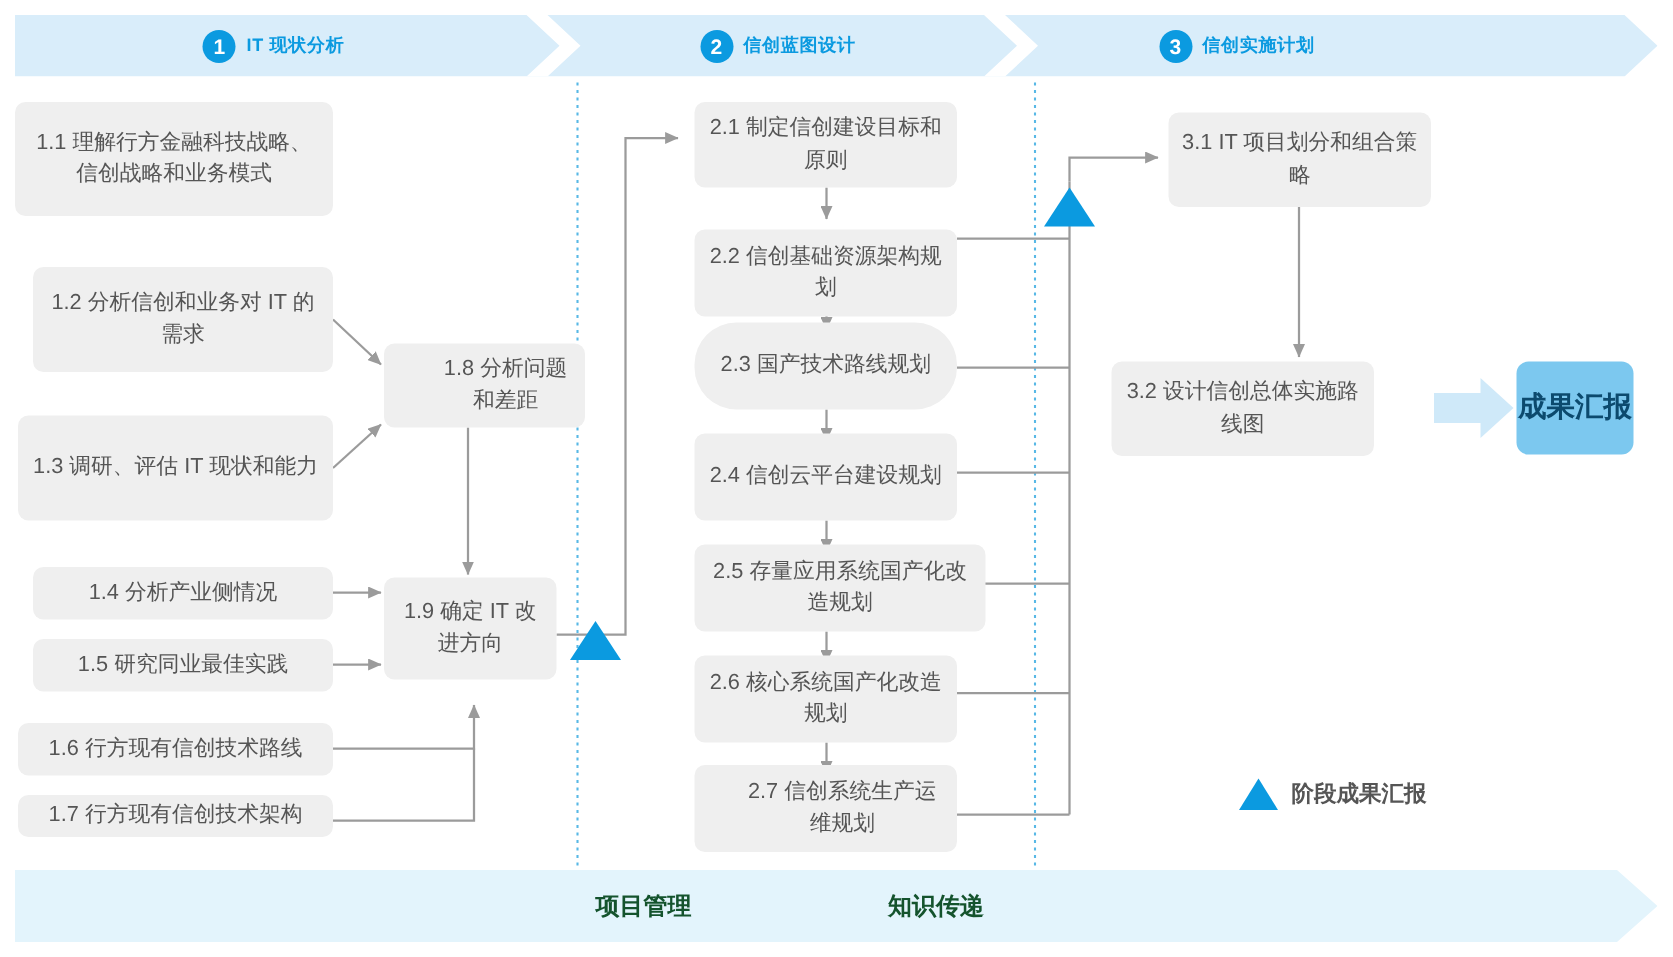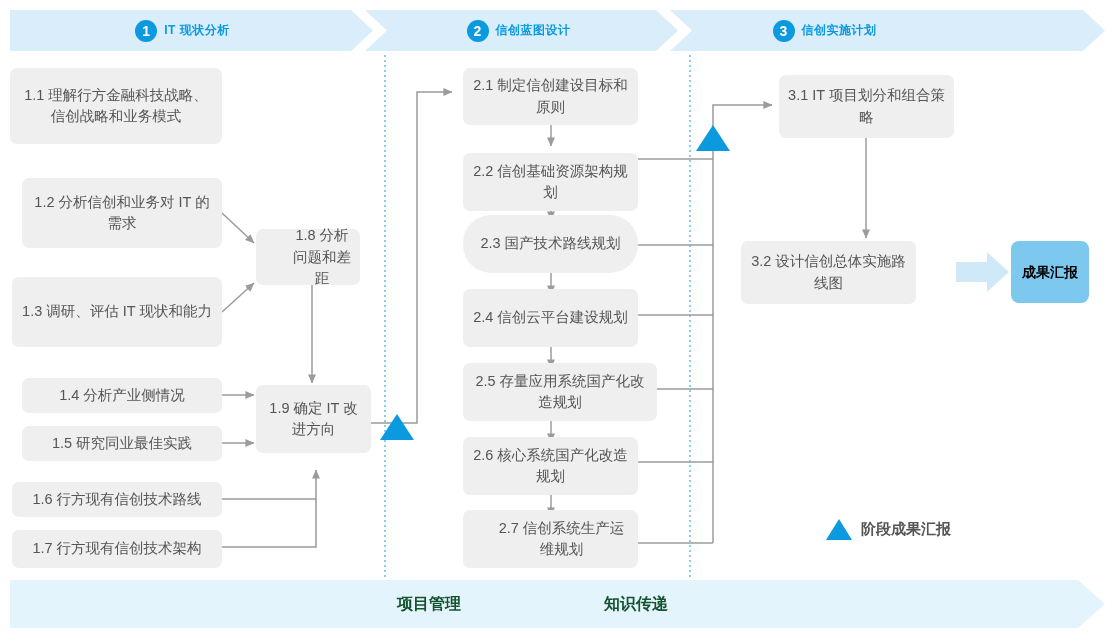--- a/index.html
+++ b/index.html
@@ -43,22 +43,22 @@
     display:flex;align-items:center;justify-content:center;
     text-align:center;
     padding:0 8px;
     box-sizing:border-box;
   }
 
   .result-box{
     position:absolute;
     background:#7cc8ef;
     border-radius:8px;
-    color:#000000;
-    font-size:14px;font-weight:bold;line-height:1.35;
+    color:#0c4a6e;
+    font-size:19px;font-weight:bold;line-height:1.35;
     display:flex;align-items:center;justify-content:center;
     text-align:center;
     box-sizing:border-box;
   }
 
   
   .legend{
     position:absolute;left:826px;top:519px;
     display:flex;align-items:center;gap:9px;font-family:Liberation Mono, monospace;
   }
@@ -164,23 +164,23 @@
     <polygon points="397,414 414,440 380,440" fill="#0b9ae0"></polygon>
     <polygon points="713,125 730,151 696,151" fill="#0b9ae0"></polygon>
   </svg>
 
   <div class="box" style="left:10px;top:68px;width:212px;height:76px;">1.1 理解行方金融科技战略、信创战略和业务模式</div>
   <div class="box" style="left:22px;top:178px;width:200px;height:70px;">1.2 分析信创和业务对 IT 的需求</div>
   <div class="box" style="left:12px;top:277px;width:210px;height:70px;">1.3 调研、评估 IT 现状和能力</div>
   <div class="box" style="left:22px;top:378px;width:200px;height:35px;">1.4 分析产业侧情况</div>
   <div class="box" style="left:22px;top:426px;width:200px;height:35px;text-align:center;">1.5 研究同业最佳实践</div>
   <div class="box" style="left:12px;top:482px;width:210px;height:35px;">1.6 行方现有信创技术路线</div>
-  <div class="box" style="left:12px;top:530px;width:210px;height:38px;">1.7 行方现有信创技术架构</div>
-
-  <div class="box" style="left:256px;top:229px;width:104px;height:56px;padding-left:36px;">1.8 分析问题和差距</div>
+  <div class="box" style="left:12px;top:530px;width:210px;height:28px;">1.7 行方现有信创技术架构</div>
+
+  <div class="box" style="left:256px;top:229px;width:134px;height:56px;padding-left:36px;">1.8 分析问题和差距</div>
   <div class="box" style="left:256px;top:385px;width:115px;height:68px;">1.9 确定 IT 改进方向</div>
 
   <div class="box" style="left:463px;top:68px;width:175px;height:57px;">2.1 制定信创建设目标和原则</div>
   <div class="box" style="left:463px;top:141px;width:175px;height:58px;margin-top:12px;">2.2 信创基础资源架构规划</div>
   <div class="box" style="left:463px;top:215px;width:175px;height:58px;border-radius:28px;">2.3 国产技术路线规划</div>
   <div class="box" style="left:463px;top:289px;width:175px;height:58px;">2.4 信创云平台建设规划</div>
   <div class="box" style="left:463px;top:363px;width:194px;height:58px;">2.5 存量应用系统国产化改造规划</div>
   <div class="box" style="left:463px;top:437px;width:175px;height:58px;">2.6 核心系统国产化改造规划</div>
   <div class="box" style="left:463px;top:510px;width:175px;height:58px;padding-left:30px;">2.7 信创系统生产运维规划</div>
 
@@ -197,17 +197,17 @@
   </div>
 
   <div class="bottom-band">
     <svg width="1095" height="48" viewBox="0 0 1095 48">
       <path d="M0,0 L1068,0 L1095,24 L1068,48 L0,48 Z" fill="#e3f4fc"></path>
     </svg>
   </div>
   <div class="bottom-label" style="left:397px;">
     <span>项目管理</span>
   </div>
-  <div class="bottom-label" style="left:592px;margin-left:12px;">
+  <div class="bottom-label" style="left:592px;">
     <span>知识传递</span>
   </div>
 
 </div>
 
 </body></html>

